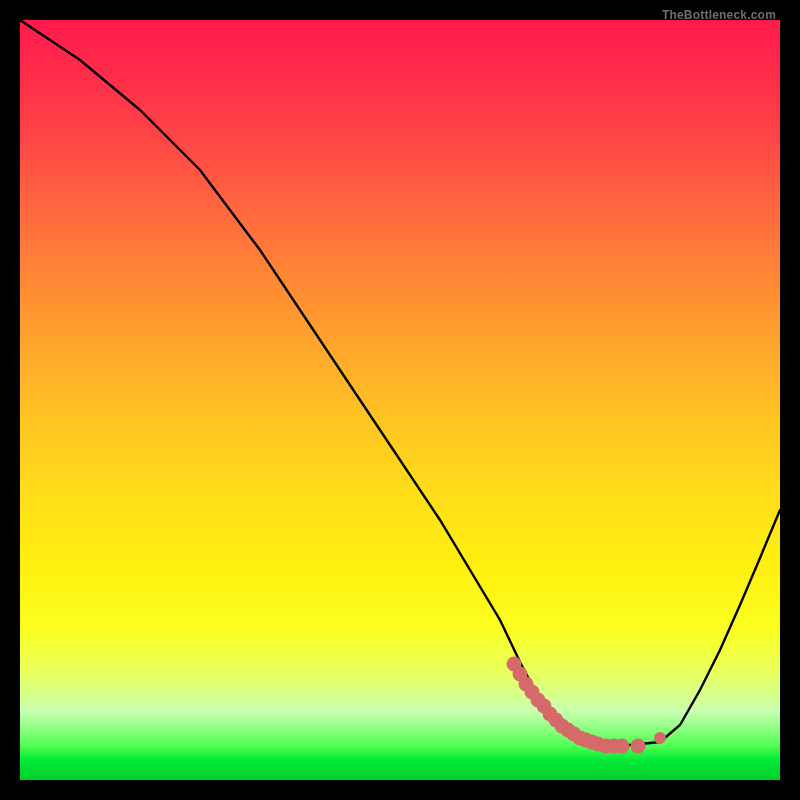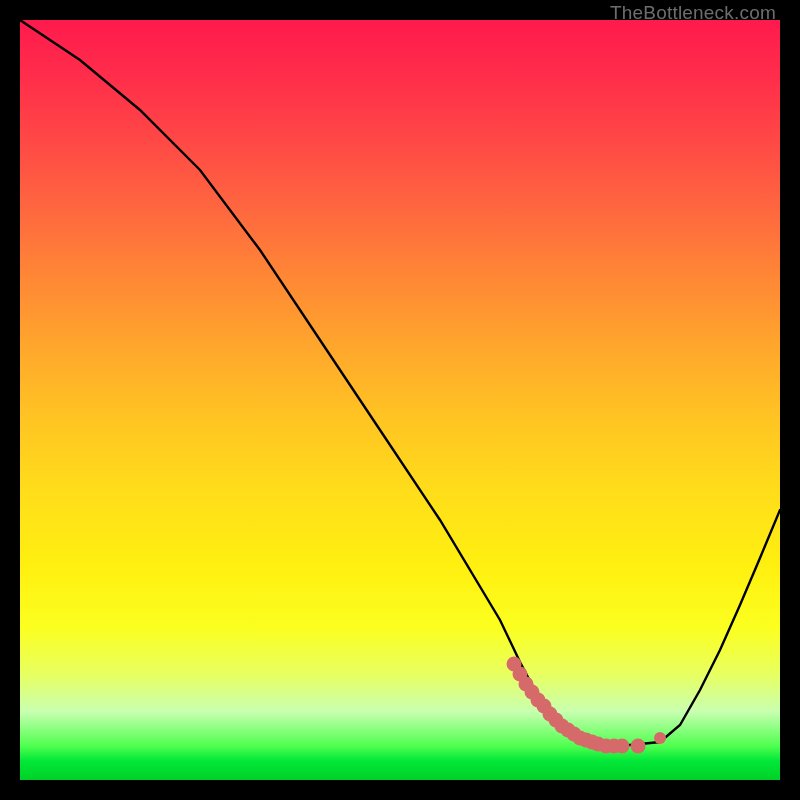--- a/index.html
+++ b/index.html
@@ -47,25 +47,25 @@
   .curve {
     position: absolute;
     left: 0;
     top: 0;
     width: 760px;
     height: 760px;
     pointer-events: none;
   }
   .watermark {
     position: absolute;
-    top: 2px;
+    top: 8px;
     right: 24px;
     color: #6d6d6d;
-    font-size: 19px;
-    font-weight: 400;
+    font-size: 12px;
+    font-weight: 700;
     letter-spacing: 0.2px;
   }
 </style>
 </head>
 <body>
 
 <div class="watermark">TheBottleneck.com</div>
 
 <div class="frame">
   <div class="gradient"></div>

